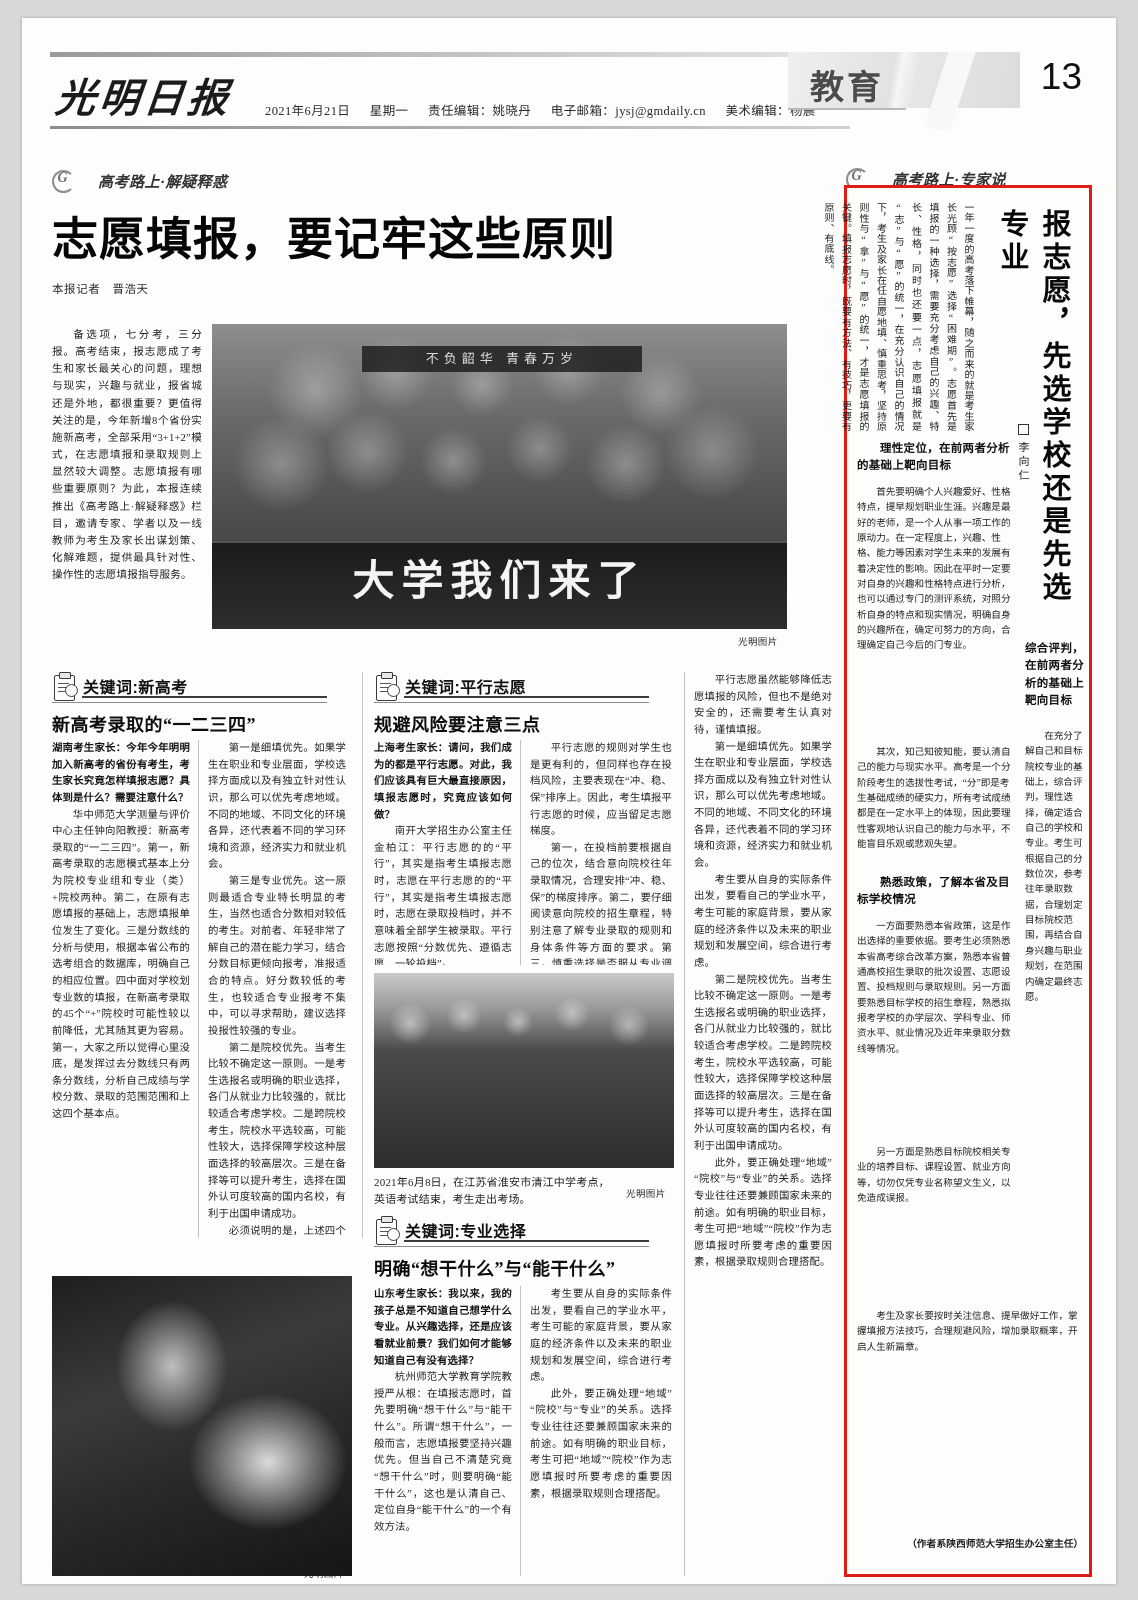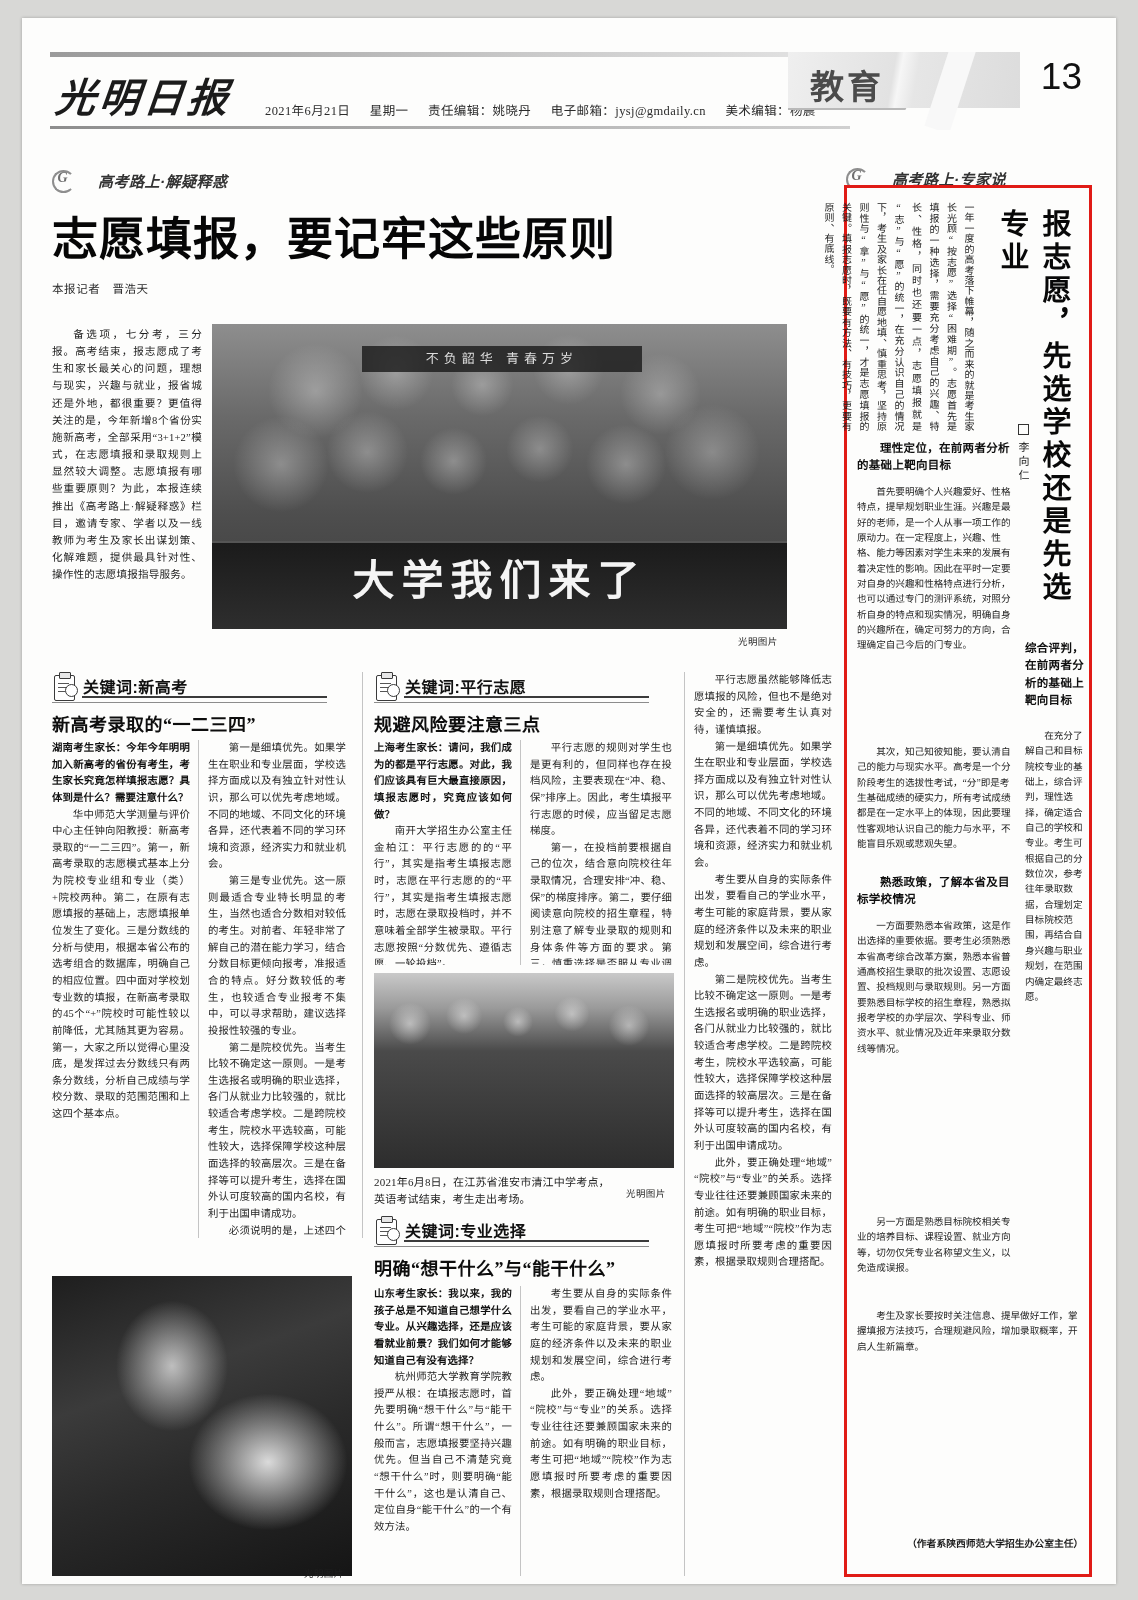--- a/index.html
+++ b/index.html
@@ -415,21 +415,21 @@
     </div>
 
     <div class="vtext" style="right:112px;top:14px;width:124px;height:230px;">一年一度的高考落下帷幕，随之而来的就是考生家长光顾“按志愿”选择“困难期”。志愿首先是填报的一种选择，需要充分考虑自己的兴趣、特长、性格，同时也还要一点，志愿填报就是“志”与“愿”的统一，在充分认识自己的情况下，考生及家长在任自愿地填、慎重思考，坚持原则性与“拿”与“愿”的统一，才是志愿填报的关键。填报志愿时，既要有方法、有技巧，更要有原则、有底线。</div>
 
     <div class="rsub" style="left:10px;top:252px;width:160px;">理性定位，在前两者分析的基础上靶向目标</div>
     <div class="rnote" style="left:10px;top:296px;width:160px;height:250px;font-size:9.6px;line-height:1.6;">首先要明确个人兴趣爱好、性格特点，提早规划职业生涯。兴趣是最好的老师，是一个人从事一项工作的原动力。在一定程度上，兴趣、性格、能力等因素对学生未来的发展有着决定性的影响。因此在平时一定要对自身的兴趣和性格特点进行分析，也可以通过专门的测评系统，对照分析自身的特点和现实情况，明确自身的兴趣所在，确定可努力的方向，合理确定自己今后的门专业。</div>
     <div class="rnote" style="left:10px;top:556px;width:160px;height:120px;font-size:9.6px;line-height:1.6;">其次，知己知彼知能，要认清自己的能力与现实水平。高考是一个分阶段考生的选拔性考试，“分”即是考生基础成绩的硬实力，所有考试成绩都是在一定水平上的体现，因此要理性客观地认识自己的能力与水平，不能盲目乐观或悲观失望。</div>
 
     <div class="rsub" style="left:10px;top:686px;width:160px;">熟悉政策，了解本省及目标学校情况</div>
     <div class="rnote" style="left:10px;top:730px;width:160px;height:250px;font-size:9.6px;line-height:1.6;">一方面要熟悉本省政策，这是作出选择的重要依据。要考生必须熟悉本省高考综合改革方案，熟悉本省普通高校招生录取的批次设置、志愿设置、投档规则与录取规则。另一方面要熟悉目标学校的招生章程，熟悉拟报考学校的办学层次、学科专业、师资水平、就业情况及近年来录取分数线等情况。</div>
-    <div class="rnote" style="left:10px;top:1026px;width:160px;height:120px;font-size:9.6px;line-height:1.6;">另一方面是熟悉目标院校相关专业的培养目标、课程设置、就业方向等，切勿仅凭专业名称望文生义，以免造成误报。</div>
+    <div class="rnote" style="left:10px;top:956px;width:160px;height:120px;font-size:9.6px;line-height:1.6;">另一方面是熟悉目标院校相关专业的培养目标、课程设置、就业方向等，切勿仅凭专业名称望文生义，以免造成误报。</div>
 
     <div class="rsub" style="left:178px;top:452px;width:60px;line-height:1.5;text-indent:0;">综合评判，在前两者分析的基础上靶向目标</div>
     <div class="rnote" style="left:178px;top:540px;width:60px;height:560px;font-size:9.6px;line-height:1.6;">在充分了解自己和目标院校专业的基础上，综合评判，理性选择，确定适合自己的学校和专业。考生可根据自己的分数位次，参考往年录取数据，合理划定目标院校范围，再结合自身兴趣与职业规划，在范围内确定最终志愿。</div>
 
     <div class="rnote" style="left:10px;top:1120px;width:228px;height:210px;font-size:9.6px;line-height:1.6;">考生及家长要按时关注信息、提早做好工作，掌握填报方法技巧，合理规避风险，增加录取概率，开启人生新篇章。</div>
 
     <div class="rnote" style="left:60px;top:1348px;width:180px;font-size:9.8px;text-indent:0;font-weight:700;">（作者系陕西师范大学招生办公室主任）</div>
   </div>
 
 </div>

